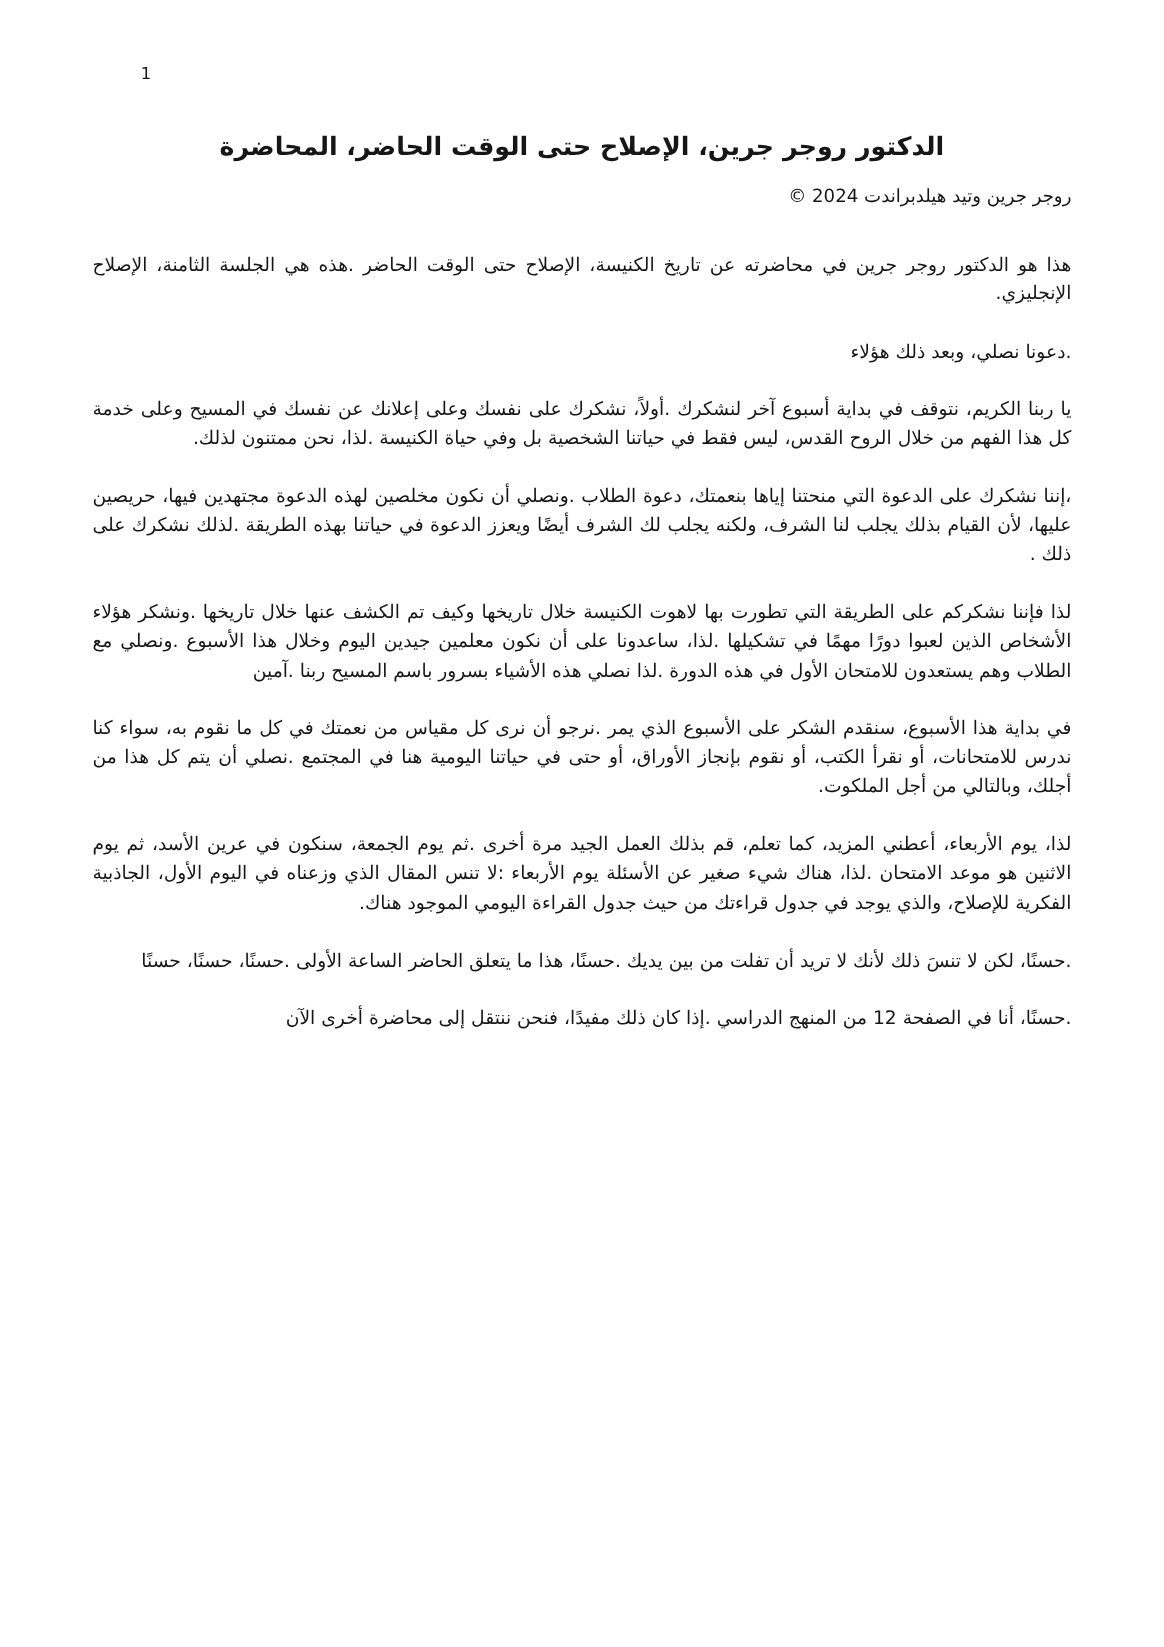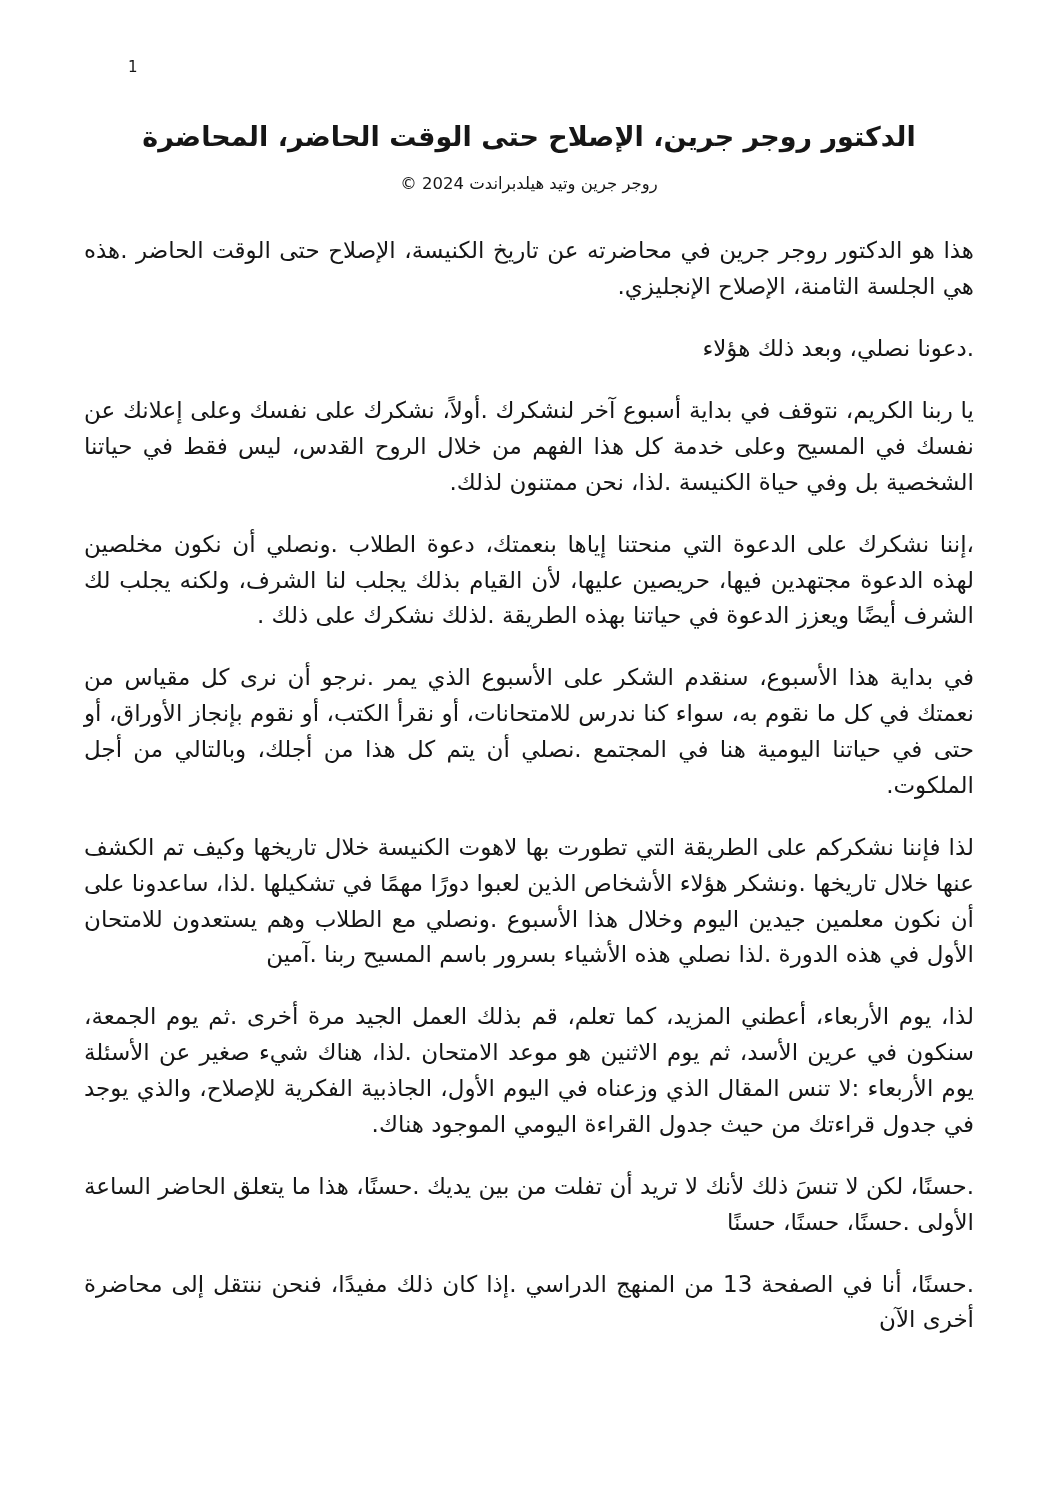--- a/index.html
+++ b/index.html
@@ -25,39 +25,39 @@
     font-size: 15px;
     line-height: 1.2;
     margin: 0 0 0 44px;
   }
   .doc-header {
     margin-top: 42px;
   }
   .doc-title {
     direction: rtl;
     text-align: center;
-    font-size: 27px;
+    font-size: 23px;
     font-weight: 700;
     line-height: 1.42;
     margin: 16px;
   }
   .doc-copyright {
     direction: rtl;
-    text-align: center;
+    text-align: right;
     font-size: 16.5px;
     line-height: 1.4;
     margin: 5px 0 0 0;
   }
   .doc-body {
     margin-top: 38px;
   }
   .doc-body p {
     direction: rtl;
     text-align: justify;
-    font-size: 23px;
+    font-size: 17px;
     line-height: 1.56;
     margin: 0 0 26px 0;
   }
 </style>
 </head>
 <body>
 
 <div class="page">
 
   <div class="page-number">1</div>
@@ -68,20 +68,20 @@
     </h1>
     <div class="doc-copyright">روجر جرين وتيد هيلدبراندت 2024 ©</div>
   </div>
 
   <div class="doc-body">
 
   <p>هذا هو الدكتور روجر جرين في محاضرته عن تاريخ الكنيسة، الإصلاح حتى الوقت الحاضر .هذه هي الجلسة الثامنة، الإصلاح الإنجليزي.</p>
       <p>.دعونا نصلي، وبعد ذلك هؤلاء</p>
       <p>يا ربنا الكريم، نتوقف في بداية أسبوع آخر لنشكرك .أولاً، نشكرك على نفسك وعلى إعلانك عن نفسك في المسيح وعلى خدمة كل هذا الفهم من خلال الروح القدس، ليس فقط في حياتنا الشخصية بل وفي حياة الكنيسة .لذا، نحن ممتنون لذلك.</p>
       <p>،إننا نشكرك على الدعوة التي منحتنا إياها بنعمتك، دعوة الطلاب .ونصلي أن نكون مخلصين لهذه الدعوة مجتهدين فيها، حريصين عليها، لأن القيام بذلك يجلب لنا الشرف، ولكنه يجلب لك الشرف أيضًا ويعزز الدعوة في حياتنا بهذه الطريقة .لذلك نشكرك على ذلك .</p>
+      <p>لذا فإننا نشكركم على الطريقة التي تطورت بها لاهوت الكنيسة خلال تاريخها وكيف تم الكشف عنها خلال تاريخها .ونشكر هؤلاء الأشخاص الذين لعبوا دورًا مهمًا في تشكيلها .لذا، ساعدونا على أن نكون معلمين جيدين اليوم وخلال هذا الأسبوع .ونصلي مع الطلاب وهم يستعدون للامتحان الأول في هذه الدورة .لذا نصلي هذه الأشياء بسرور باسم المسيح ربنا .آمين</p>
       <p>في بداية هذا الأسبوع، سنقدم الشكر على الأسبوع الذي يمر .نرجو أن نرى كل مقياس من نعمتك في كل ما نقوم به، سواء كنا ندرس للامتحانات، أو نقرأ الكتب، أو نقوم بإنجاز الأوراق، أو حتى في حياتنا اليومية هنا في المجتمع .نصلي أن يتم كل هذا من أجلك، وبالتالي من أجل الملكوت.</p>
-      <p>لذا فإننا نشكركم على الطريقة التي تطورت بها لاهوت الكنيسة خلال تاريخها وكيف تم الكشف عنها خلال تاريخها .ونشكر هؤلاء الأشخاص الذين لعبوا دورًا مهمًا في تشكيلها .لذا، ساعدونا على أن نكون معلمين جيدين اليوم وخلال هذا الأسبوع .ونصلي مع الطلاب وهم يستعدون للامتحان الأول في هذه الدورة .لذا نصلي هذه الأشياء بسرور باسم المسيح ربنا .آمين</p>
       <p>لذا، يوم الأربعاء، أعطني المزيد، كما تعلم، قم بذلك العمل الجيد مرة أخرى .ثم يوم الجمعة، سنكون في عرين الأسد، ثم يوم الاثنين هو موعد الامتحان .لذا، هناك شيء صغير عن الأسئلة يوم الأربعاء :لا تنس المقال الذي وزعناه في اليوم الأول، الجاذبية الفكرية للإصلاح، والذي يوجد في جدول قراءتك من حيث جدول القراءة اليومي الموجود هناك.</p>
       <p>.حسنًا، لكن لا تنسَ ذلك لأنك لا تريد أن تفلت من بين يديك .حسنًا، هذا ما يتعلق الحاضر الساعة الأولى .حسنًا، حسنًا، حسنًا</p>
-      <p>.حسنًا، أنا في الصفحة 13 من المنهج الدراسي .إذا كان ذلك مفيدًا، فنحن ننتقل إلى محاضرة أخرى الآن</p>
+      <p>.حسنًا، أنا في الصفحة 12 من المنهج الدراسي .إذا كان ذلك مفيدًا، فنحن ننتقل إلى محاضرة أخرى الآن</p>
     </div>
 
 </div>
 
 </body></html>

